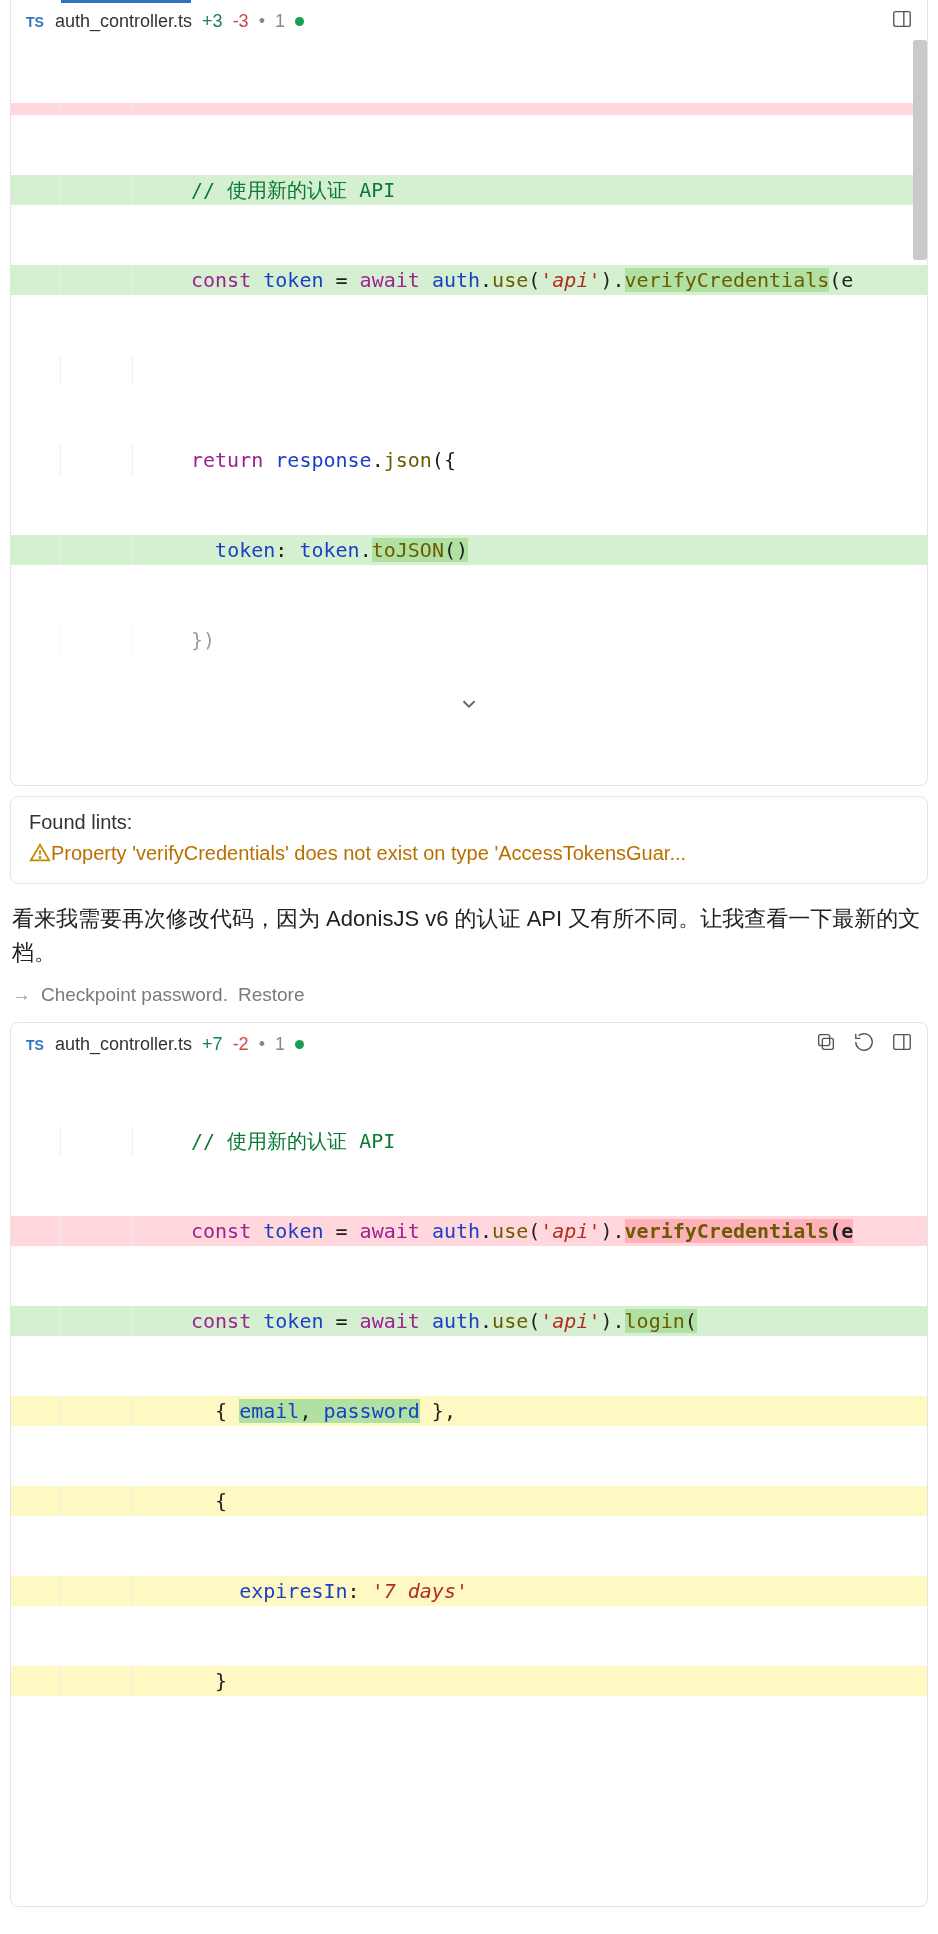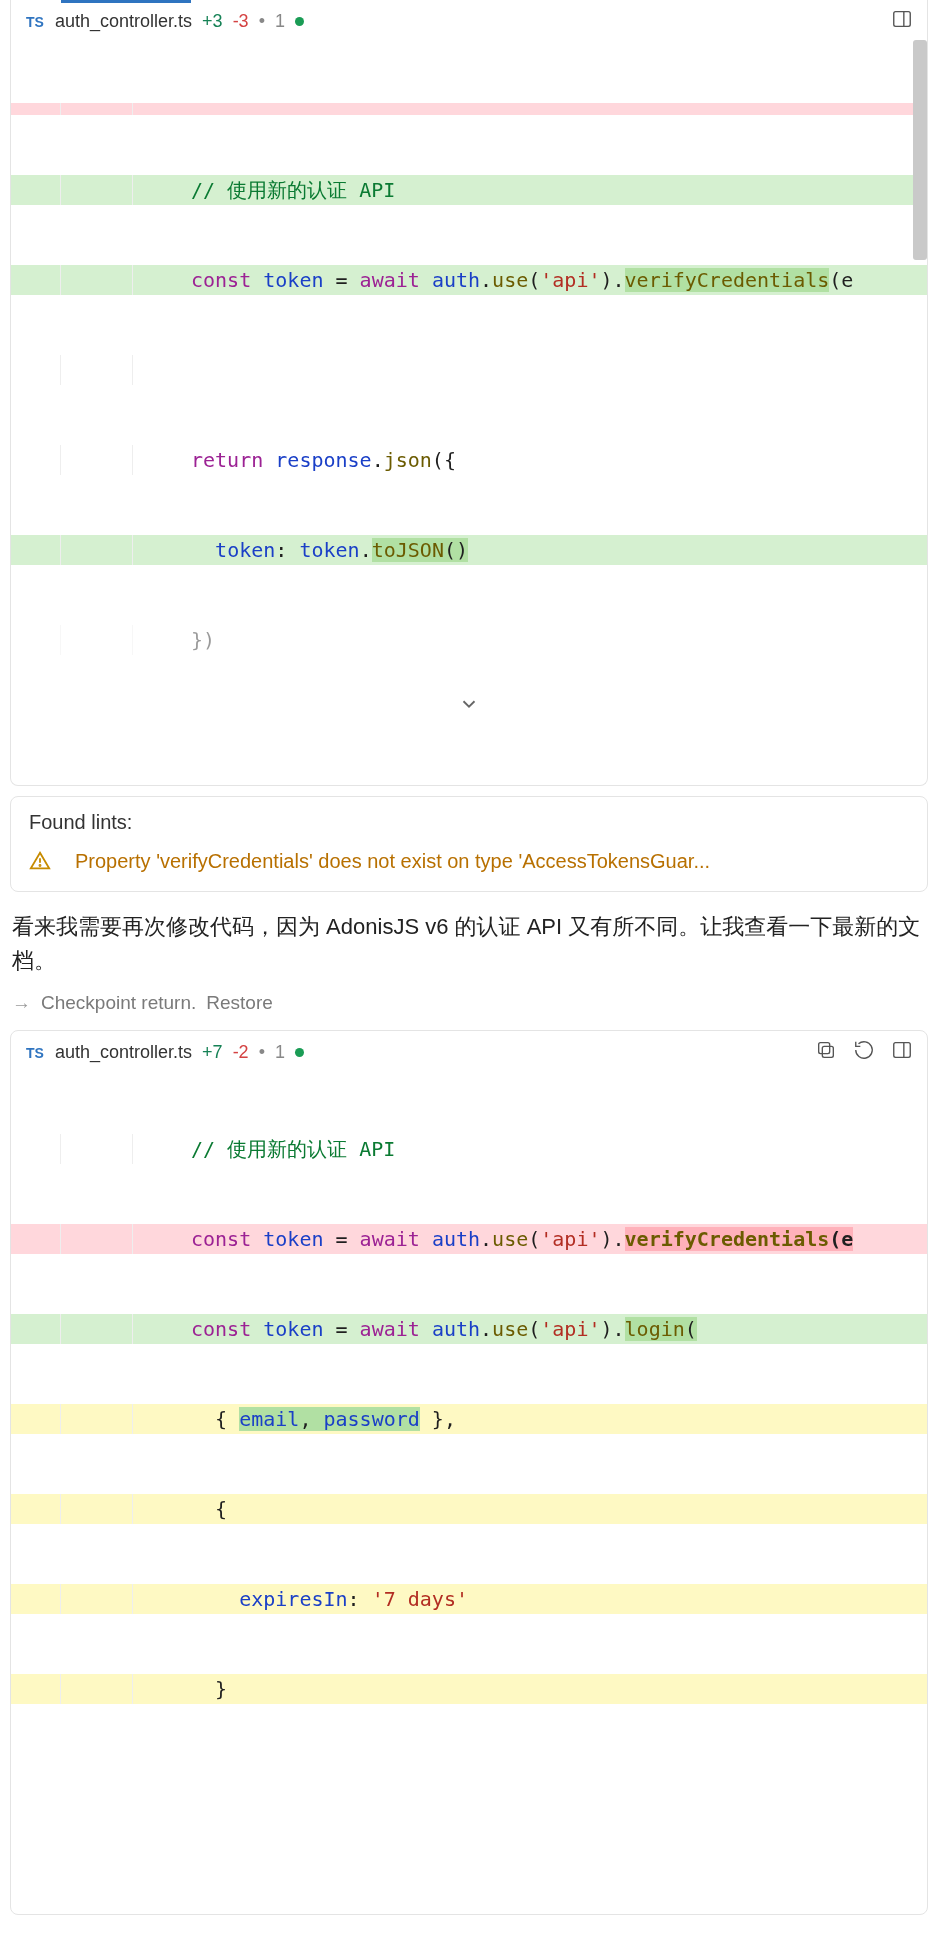--- a/index.html
+++ b/index.html
@@ -26,31 +26,31 @@
 .gutter { display:inline-block; width:50px; border-right:1px solid #eee; }
 .gut2 { display:inline-block; width:28px; border-right:1px solid #eee; }
 .line { display:flex;gap:44px; }
 .lnbg-del { background:#ffd7dc; }
 .lnbg-add { background:#d5f0d0; }
 .lnbg-add2 { background:#fef9c3; }
 .lnbg-hl-red { background:#ffb1ba;font-weight:bold; }
 .lnbg-hl-grn { background:#b1e0a3; }
 .codecell { padding-left: 14px; flex:1; overflow:hidden; }
 .tok-kw { color:#9c2294; }
-.tok-str { color:#b22d22; }
+.tok-str { color:#b22d22;font-style:italic; }
 .tok-fn { color:#6b5b00; }
 .tok-var { color:#1a3fc7; }
 .tok-com { color:#0a7a32; }
 .chev-center { text-align:center; color:#666; padding:2px 0; }
 .chev-center svg { width:22px; height:22px; stroke:#666; fill:none; stroke-width:2; }
 
 
 .lints { padding: 14px 18px; }
-.lints .title { color:#333; margin-bottom:16px; font-size:20px; }
-.lint-row { display:flex; gap:24px; align-items:flex-start;text-align:right; }
+.lints .title { color:#333; margin-bottom:8px; font-size:20px; }
+.lint-row { display:flex; gap:0; align-items:flex-start;text-align:right; }
 .warn-icon svg { width:22px; height:22px; stroke:#c78b00; fill:none; stroke-width:2; }
 .lint-msg { color:#b87000; font-size:20px; overflow:hidden; white-space:nowrap; text-overflow:ellipsis; }
 
 
 .prose { padding: 8px 12px; font-size:22px; line-height:1.55; color:#222; }
 
 
 .checkpoint { padding: 6px 12px; color:#7a7a7a; font-size:19px; display:flex; gap:10px; align-items:center; }
 .checkpoint .arrow { color:#999; }
 .restore { color:#7a7a7a; }
@@ -107,21 +107,21 @@
           </svg></span>
       <div class="lint-msg">Property 'verifyCredentials' does not exist on type 'AccessTokensGuar...</div>
     </div>
   </div>
 </div>
 
 <div class="prose">看来我需要再次修改代码，因为 AdonisJS v6 的认证 API 又有所不同。让我查看一下最新的文档。</div>
 
 <div class="checkpoint">
   <span class="arrow">→</span>
-  <span>Checkpoint return.</span>
+  <span>Checkpoint password.</span>
   <span class="restore">Restore</span>
 </div>
 
 <div class="card">
   <div class="file-hdr">
     <span class="ts-badge"></span>
     <span class="fname">auth_controller.ts</span>
     <span class="plus">+7</span>
     <span class="minus">-2</span>
     <span class="dot">•</span>

